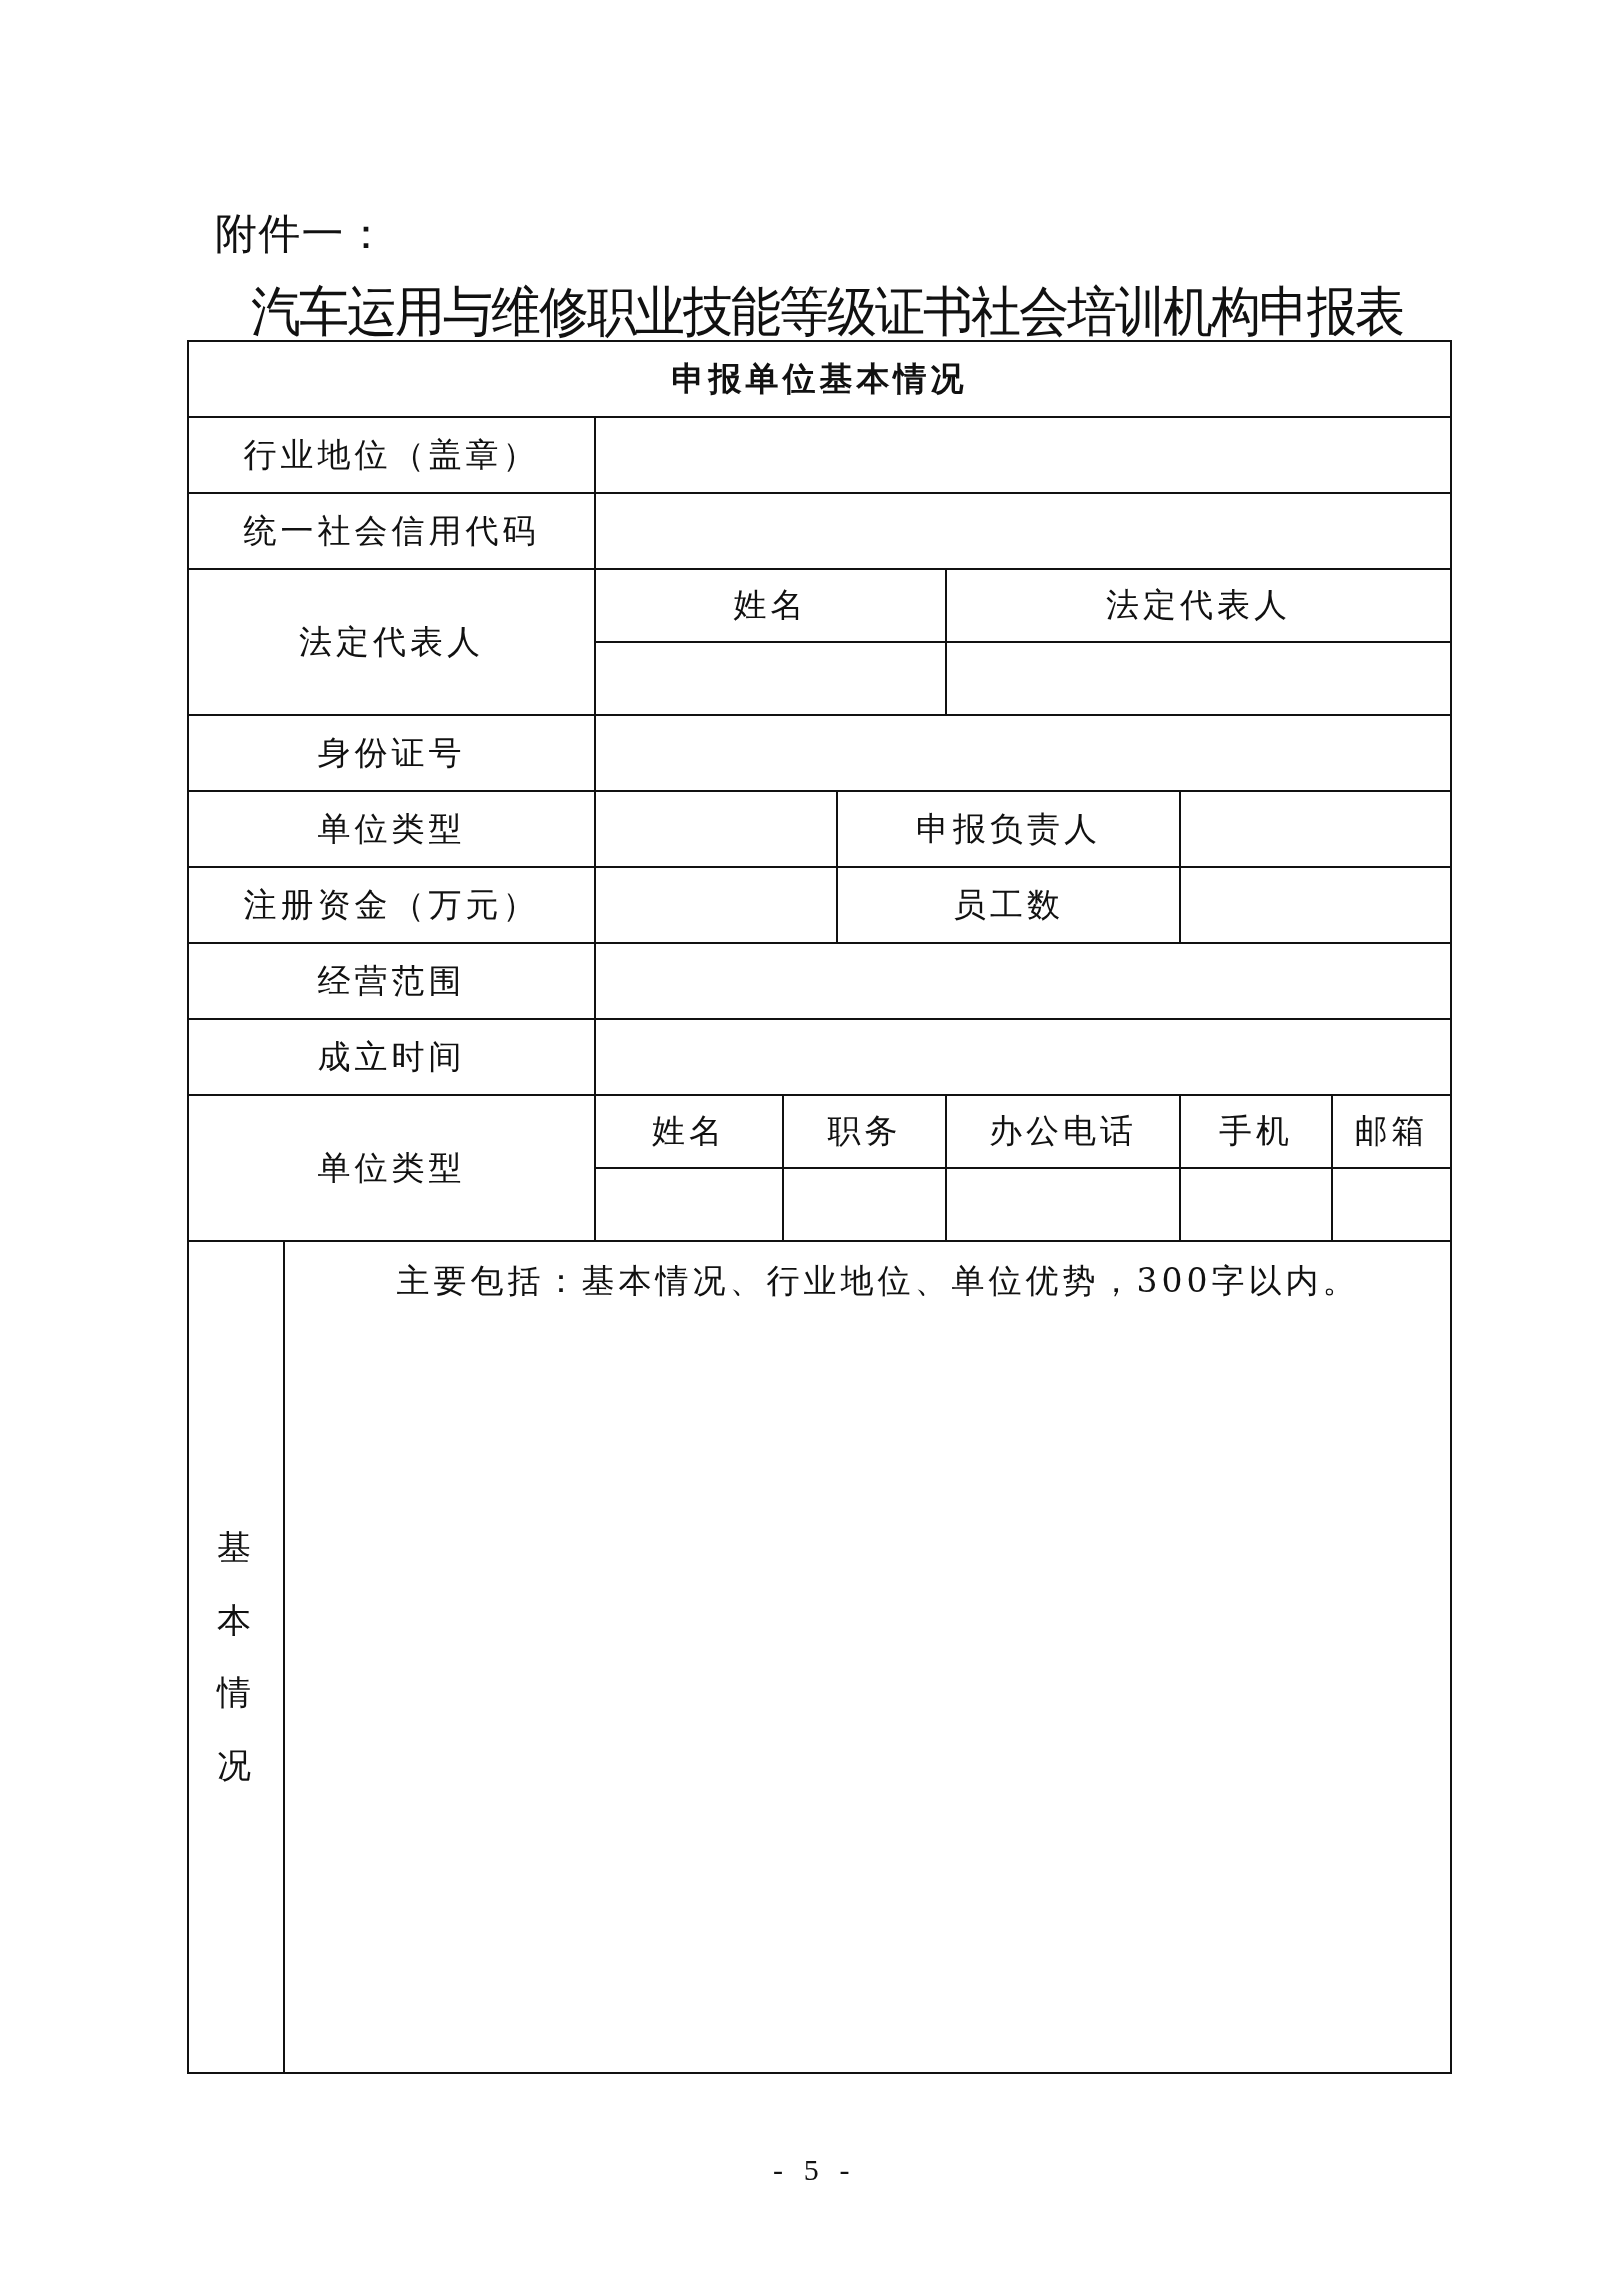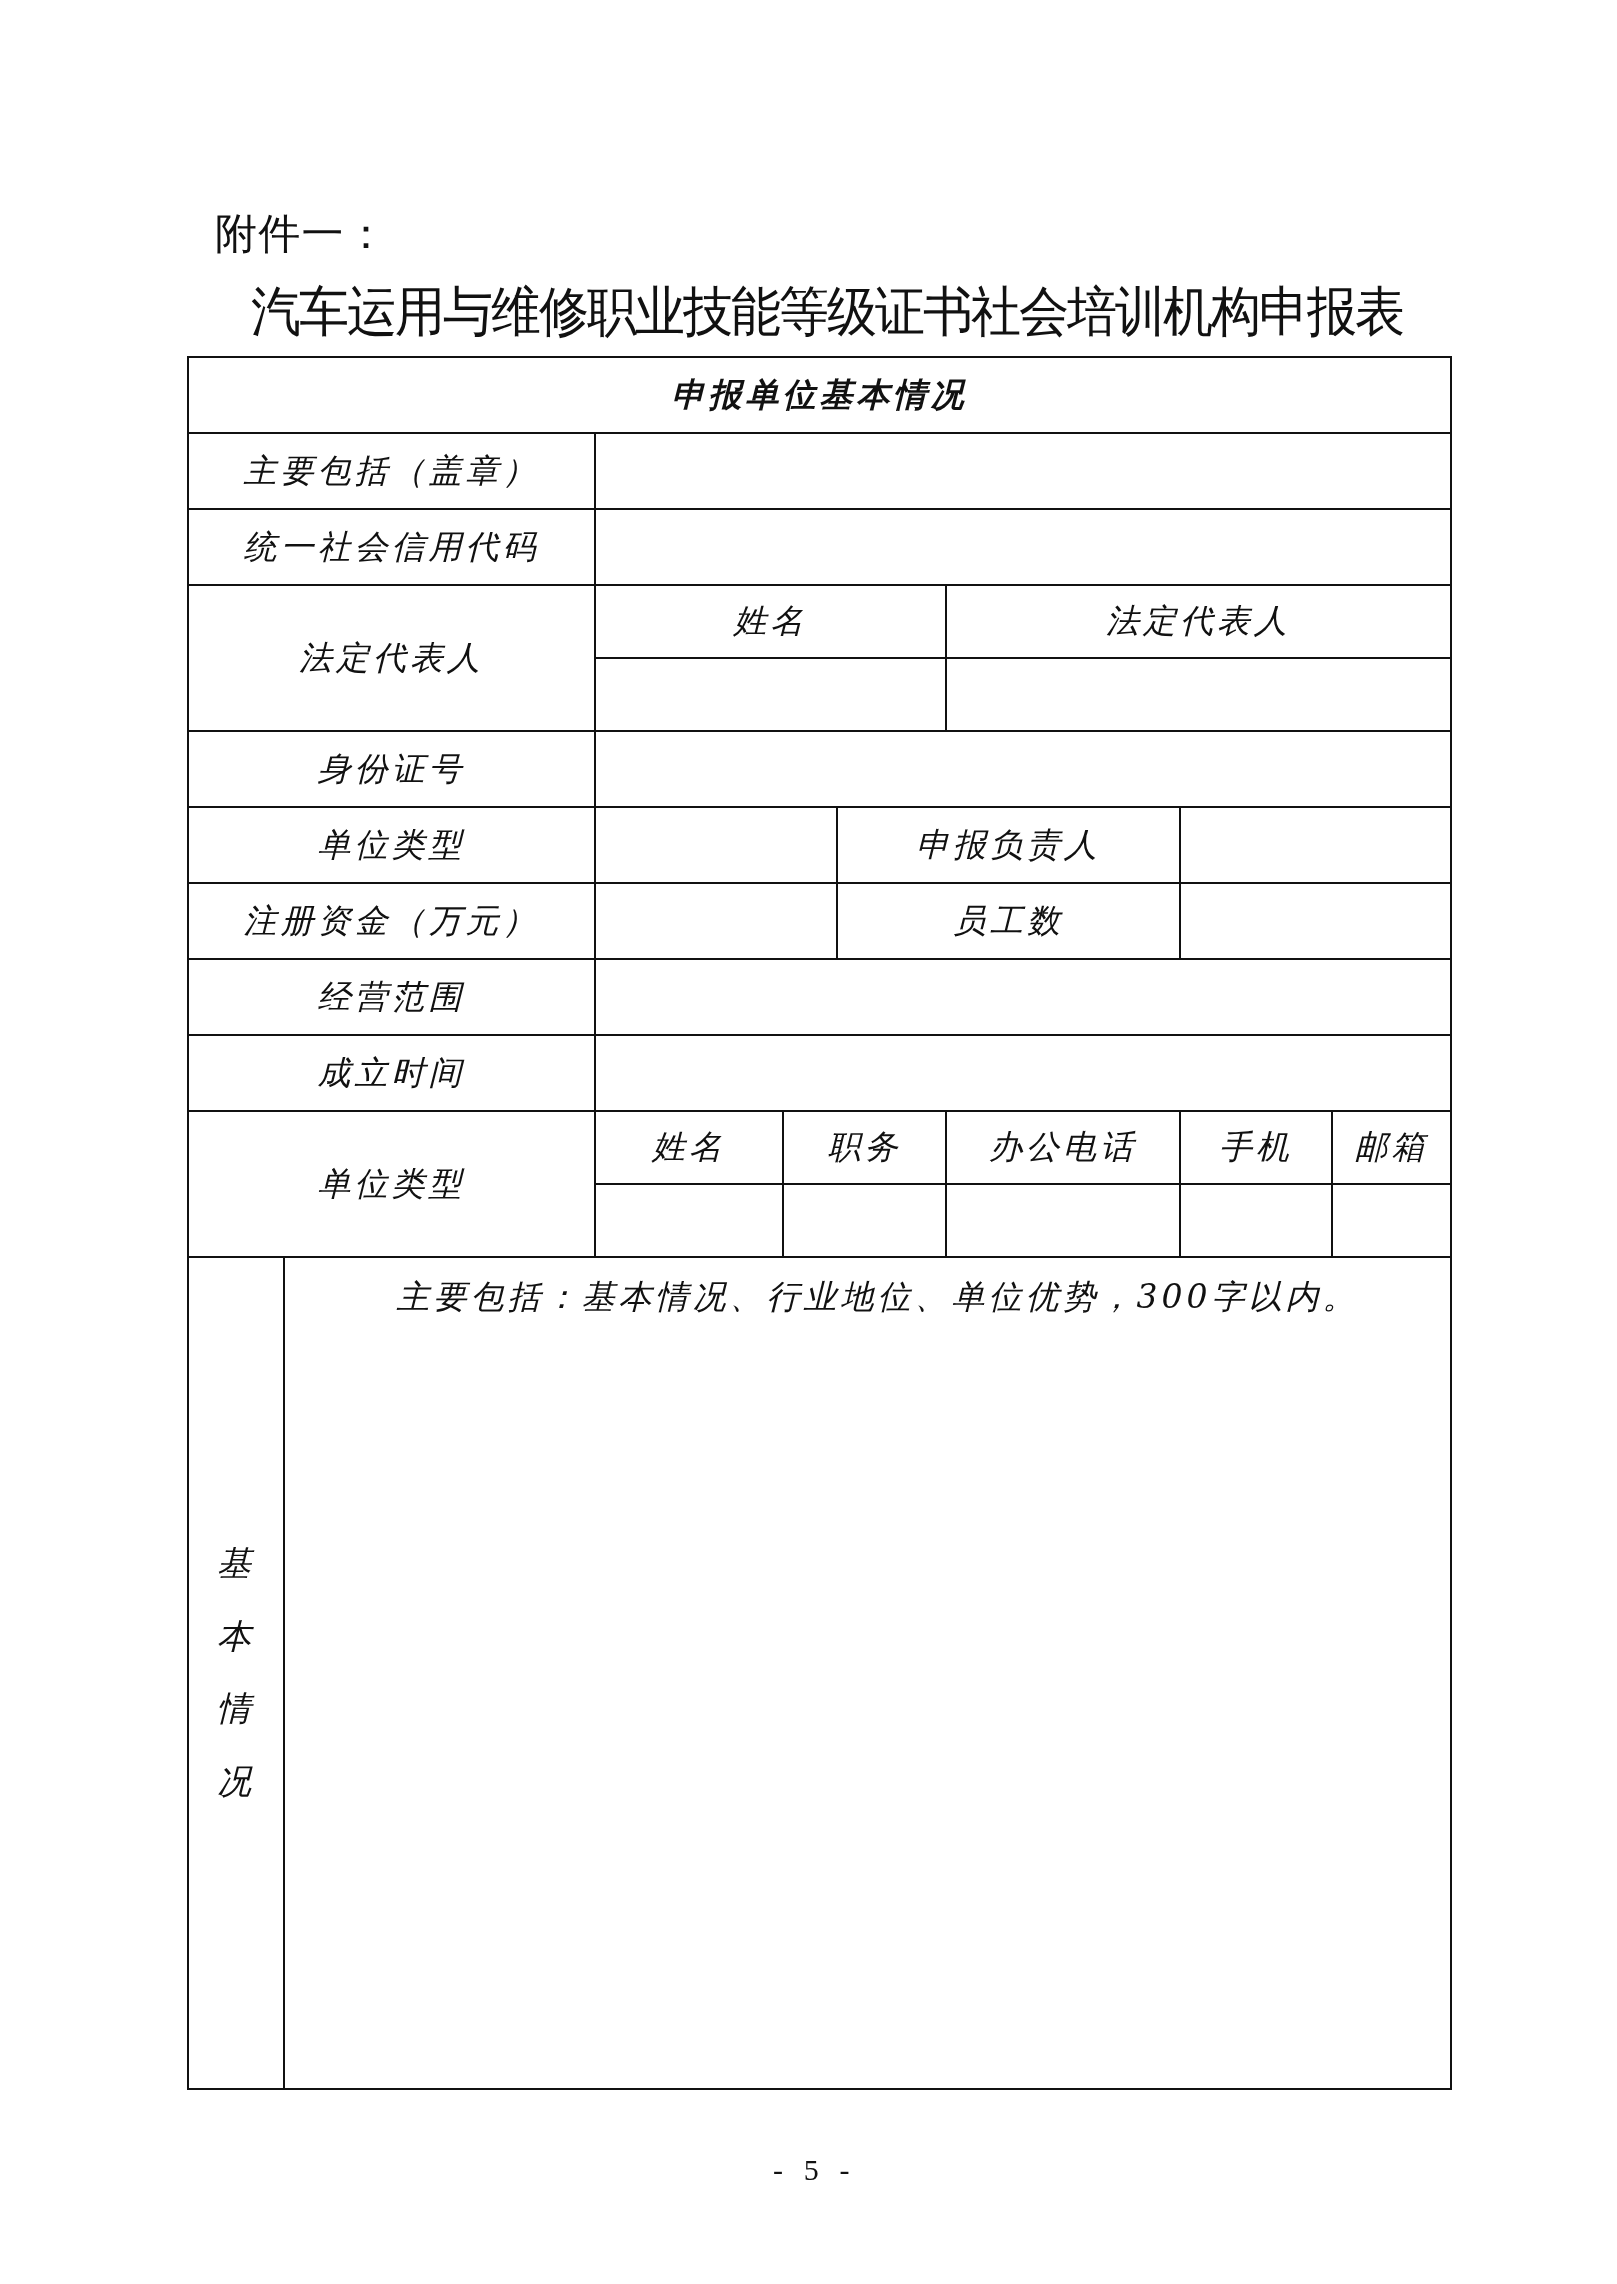--- a/index.html
+++ b/index.html
@@ -3,22 +3,22 @@
 <meta charset="utf-8">
 <style>
   html, body { margin:0; padding:0; background:#ffffff; }
   body { width:1618px; height:2284px; position:relative; overflow:hidden;
          font-family:"DejaVu Serif","Liberation Serif",serif; color:#111; }
   .attach { position:absolute; left:215px; top:206px; font-size:42px;
             font-family:"DejaVu Sans","Liberation Sans",sans-serif; letter-spacing:1.3px; }
   .title { position:absolute; left:251px; top:276px; width:1163px; font-size:50px;
            font-family:"DejaVu Sans","Liberation Sans",sans-serif; white-space:nowrap;
            letter-spacing:-2px; transform:scaleY(1.08); transform-origin:left top; }
-  table.form { position:absolute; left:187px; top:356px; width:1264px;
-               border-collapse:collapse; table-layout:fixed;font-style:italic; }
+  table.form { position:absolute; left:187px; top:340px; width:1264px;
+               border-collapse:collapse; table-layout:fixed; }
   table.form td { border:2px solid #111; padding:0; text-align:center; vertical-align:middle;
                   font-size:33px; letter-spacing:4px; }
   .section { height:74px; font-weight:bold; font-size:37px; letter-spacing:6.6px; }
   .lab { height:74px; }
   .sub { height:71px; }
   .desc-side { letter-spacing:0; }
   .vert { display:flex; flex-direction:column; align-items:center; gap:26.4px; font-size:34px; }
   .desc-body { vertical-align:top !important; text-align:center; padding:17px 0 0 21px !important;
                height:813px; font-size:33px; letter-spacing:2.6px; }
   .pageno { position:absolute; left:773px; top:2153px; font-size:30px;
@@ -43,21 +43,21 @@
     <col style="width:152px">
     <col style="width:119px">
   </colgroup>
 
   <tbody>
       <tr>
     <td colspan="9" class="section">申报单位基本情况</td>
   </tr>
 
   <tr>
-    <td colspan="2" class="lab">主要包括（盖章）</td>
+    <td colspan="2" class="lab">行业地位（盖章）</td>
     <td colspan="7">
           <span class="field"></span>
         </td>
   </tr>
 
   <tr>
     <td colspan="2" class="lab">统一社会信用代码</td>
     <td colspan="7">
           <span class="field"></span>
         </td>

